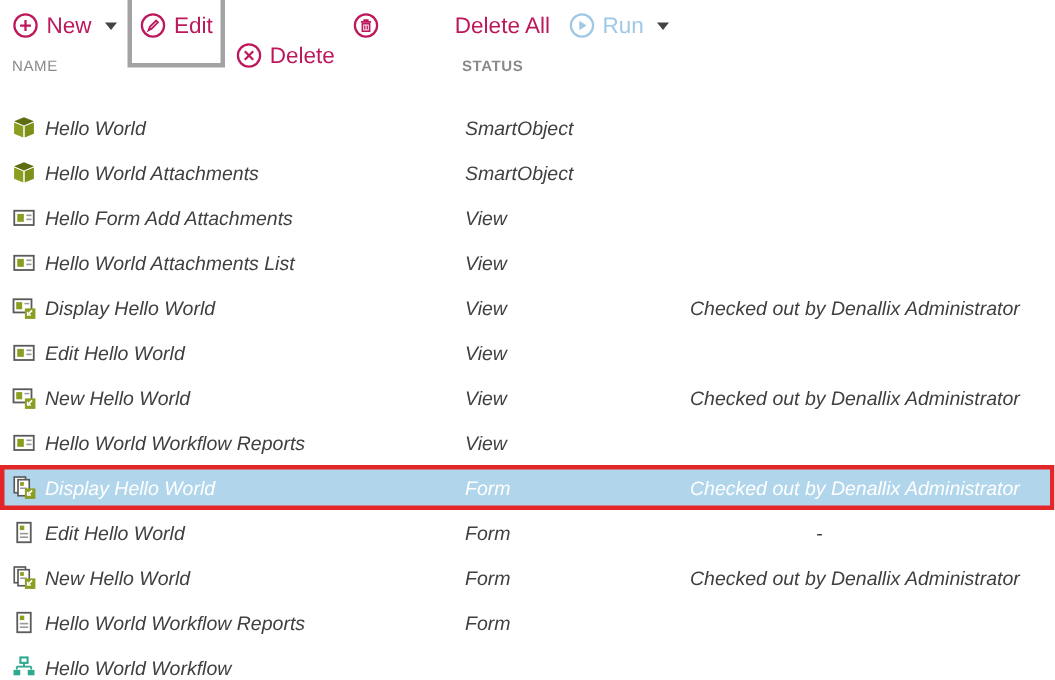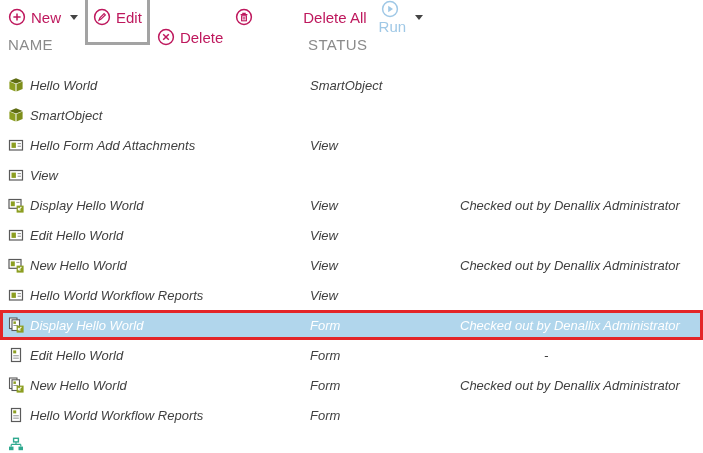--- a/index.html
+++ b/index.html
@@ -5,39 +5,39 @@
   * { margin:0; padding:0; box-sizing:border-box; }
   html,body { width:703px; height:453px; overflow:hidden; background:#fff;
               font-family:"Liberation Sans", sans-serif; }
   .app { position:relative; width:703px; height:453px; background:#fff; }
 
   
   .toolbar { height:34px; display:flex; align-items:center; padding-left:8px; }
   .tb-item { display:flex; align-items:center; color:#be185d; font-size:15px;
              cursor:pointer; white-space:nowrap; }
   .tb-item .tb-icon { width:18px; height:18px; margin-right:5px; display:inline-flex; }
-  .tb-item.disabled { color:#9fc8e6; cursor:default;flex-direction:column; }
+  .tb-item.disabled { color:#9fc8e6; cursor:default; }
   .caret { width:0; height:0; border-left:4px solid transparent; border-right:4px solid transparent;
            border-top:5px solid #444; display:inline-block; cursor:pointer; }
   .caret.m1 { margin-left:9px; }
   .caret.m2 { margin-left:9px; }
   .annot-edit { display:flex; align-items:flex-end; border:3px solid #a3a3a3;
                 padding:16px 5px; margin-left:7px; }
   .ml-delete { margin-left:7px;margin-top:40px; }
   .ml-deleteall { margin-left:12px;gap:45px; }
   .ml-run { margin-left:12px; }
   .ml-settings { margin-left:9px; }
   .ml-package { margin-left:11px; }
 
   
   .colheads { height:20px; display:flex; align-items:center; padding-left:8px;
-              color:#8a8a8a; font-size:15px; letter-spacing:.4px; }
+              color:#8a8a8a; font-size:10px; letter-spacing:.4px; }
   .colheads .c-name { width:300px; }
   .colheads .c-type { width:152px; }
-  .colheads .c-status { flex:1; }
+  .colheads .c-status { flex:1;font-weight:bold; }
 
   
   .rows { margin-top:16px;font-style:italic; }
   .row { display:flex; align-items:center; height:30px; padding-left:8px;
          font-size:13px; color:#404040; cursor:pointer; position:relative; }
   .row .icon { width:16px; height:16px; margin-right:6px; flex:none; display:inline-flex; }
   .row .name { width:280px; white-space:nowrap; overflow:hidden; }
   .row .type { width:150px; }
   .row .status { flex:1; white-space:nowrap; }
   .row .status.dash { padding-left:84px; }
@@ -129,20 +129,21 @@
         <span class="status"></span>
       </div>
       <div class="row">
         <span class="icon">
           <svg viewBox="0 0 16 16" width="16" height="16">
       <polygon points="8,1.2 14.6,3.9 8,6.6 1.4,3.9" fill="#5f6d12"></polygon>
       <polygon points="1.4,4.6 7.5,7.1 7.5,14.6 1.4,12.1" fill="#8c9e21"></polygon>
       <polygon points="14.6,4.6 8.5,7.1 8.5,14.6 14.6,12.1" fill="#7e8f1a"></polygon>
           </svg>
         </span>
+        <span class="name">Hello World Attachments</span>
         <span class="type">SmartObject</span>
         <span class="status"></span>
       </div>
       <div class="row">
         <span class="icon">
           <svg viewBox="0 0 16 16" width="16" height="16">
       <rect x="1.5" y="3.5" width="13" height="9.5" fill="#fff" stroke="#5a5a5a" stroke-width="1.2"></rect>
       <rect x="3.5" y="5.6" width="4.4" height="5.3" fill="#8c9e21"></rect>
       <rect x="9.6" y="6" width="3.4" height="1.1" fill="#9a9a9a"></rect>
       <rect x="9.6" y="8.7" width="3.4" height="1.1" fill="#9a9a9a"></rect>
@@ -154,20 +155,21 @@
       </div>
       <div class="row">
         <span class="icon">
           <svg viewBox="0 0 16 16" width="16" height="16">
       <rect x="1.5" y="3.5" width="13" height="9.5" fill="#fff" stroke="#5a5a5a" stroke-width="1.2"></rect>
       <rect x="3.5" y="5.6" width="4.4" height="5.3" fill="#8c9e21"></rect>
       <rect x="9.6" y="6" width="3.4" height="1.1" fill="#9a9a9a"></rect>
       <rect x="9.6" y="8.7" width="3.4" height="1.1" fill="#9a9a9a"></rect>
           </svg>
         </span>
+        <span class="name">Hello World Attachments List</span>
         <span class="type">View</span>
         <span class="status"></span>
       </div>
       <div class="row">
         <span class="icon">
           <svg viewBox="0 0 16 16" width="16" height="16">
       <rect x="1" y="2.5" width="12" height="8.8" fill="#fff" stroke="#5a5a5a" stroke-width="1.2"></rect>
       <rect x="2.8" y="4.4" width="4" height="4.8" fill="#8c9e21"></rect>
       <rect x="8.3" y="4.9" width="3.2" height="1" fill="#9a9a9a"></rect>
       <rect x="8.6" y="8.6" width="7" height="7" fill="#8c9e21"></rect>
@@ -280,16 +282,17 @@
       </div>
       <div class="row">
         <span class="icon">
           <svg viewBox="0 0 16 16" width="16" height="16">
       <rect x="5.6" y="1.3" width="4.8" height="3.6" fill="none" stroke="#2fa98f" stroke-width="1.4"></rect>
       <path d="M8 4.9 V7.4 M3.2 7.4 H12.8 M3.2 7.4 V9.4 M12.8 7.4 V9.4" fill="none" stroke="#2fa98f" stroke-width="1.2"></path>
       <rect x="1" y="9.6" width="4.5" height="3.6" fill="#2fa98f"></rect>
       <rect x="10.5" y="9.6" width="4.5" height="3.6" fill="#2fa98f"></rect>
           </svg>
         </span>
+        <span class="name">Hello World Workflow</span>
         <span class="status"></span>
       </div>
     </div>
 </div>
 
 </body></html>

